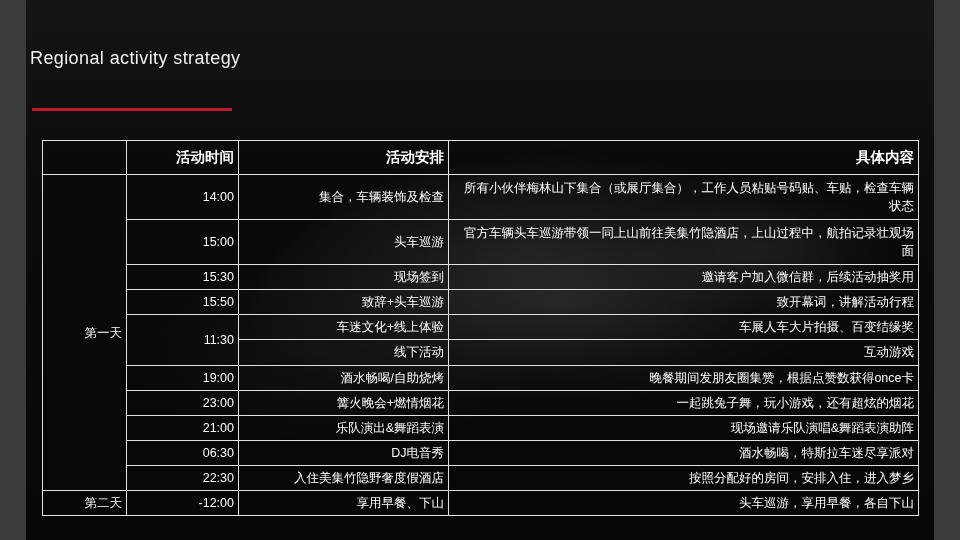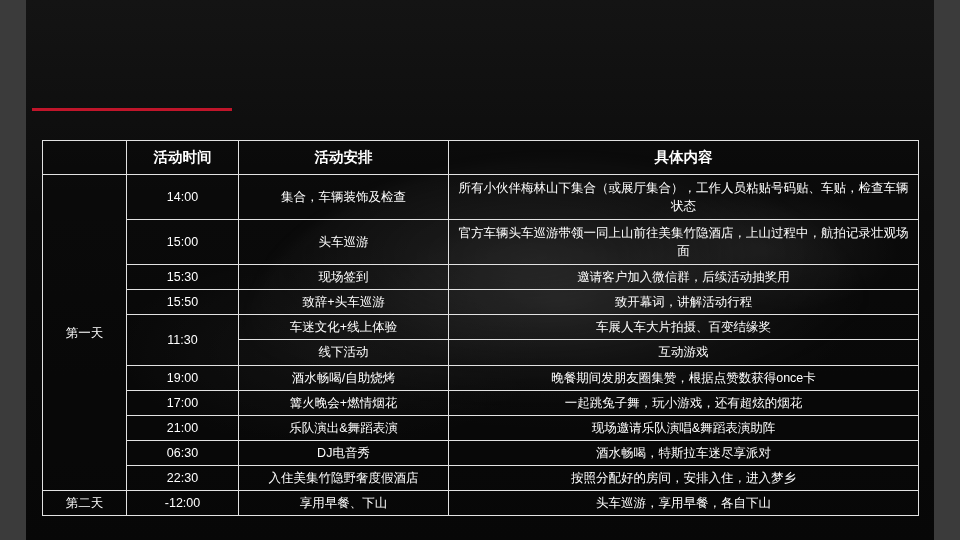--- a/index.html
+++ b/index.html
@@ -83,21 +83,21 @@
     width: 876px;
   }
   table.sched {
     border-collapse: collapse;
     width: 100%;
     table-layout: fixed;
   }
   table.sched th, table.sched td {
     border: 1px solid #e2e2e2;
     color: #ffffff;
-    text-align: center;
+    text-align: right;
     vertical-align: middle;
     font-size: 12.5px;
     line-height: 1.45;
     padding: 3px 4px;
     background: rgba(10,10,10,0.35);
   }
   table.sched th {
     font-size: 14.5px;
     font-weight: bold;
     padding: 6px 4px;
@@ -117,20 +117,21 @@
 </style>
 </head>
 <body>
 
 <div class="slide">
   <div class="bg"></div>
   <div class="side-bar left"></div>
   <div class="side-bar right"></div>
 
   <div class="title-block">
+    <div class="title-en">Regional activity strategy</div>
   </div>
   <div class="title-rule"></div>
 
   <div class="table-wrap">
     <table class="sched">
       <colgroup>
         <col class="c-day">
           <col class="c-time">
           <col class="c-plan">
           <col class="c-detail">
@@ -173,21 +174,21 @@
         <tr>
           <td>线下活动</td>
           <td>互动游戏</td>
         </tr>
         <tr>
           <td class="time-cell">19:00</td>
           <td>酒水畅喝/自助烧烤</td>
           <td>晚餐期间发朋友圈集赞，根据点赞数获得once卡</td>
         </tr>
         <tr>
-          <td class="time-cell">17:00</td>
+          <td class="time-cell">23:00</td>
           <td>篝火晚会+燃情烟花</td>
           <td>一起跳兔子舞，玩小游戏，还有超炫的烟花</td>
         </tr>
         <tr>
           <td class="time-cell">21:00</td>
           <td>乐队演出&amp;舞蹈表演</td>
           <td>现场邀请乐队演唱&amp;舞蹈表演助阵</td>
         </tr>
         <tr>
           <td class="time-cell">06:30</td>

